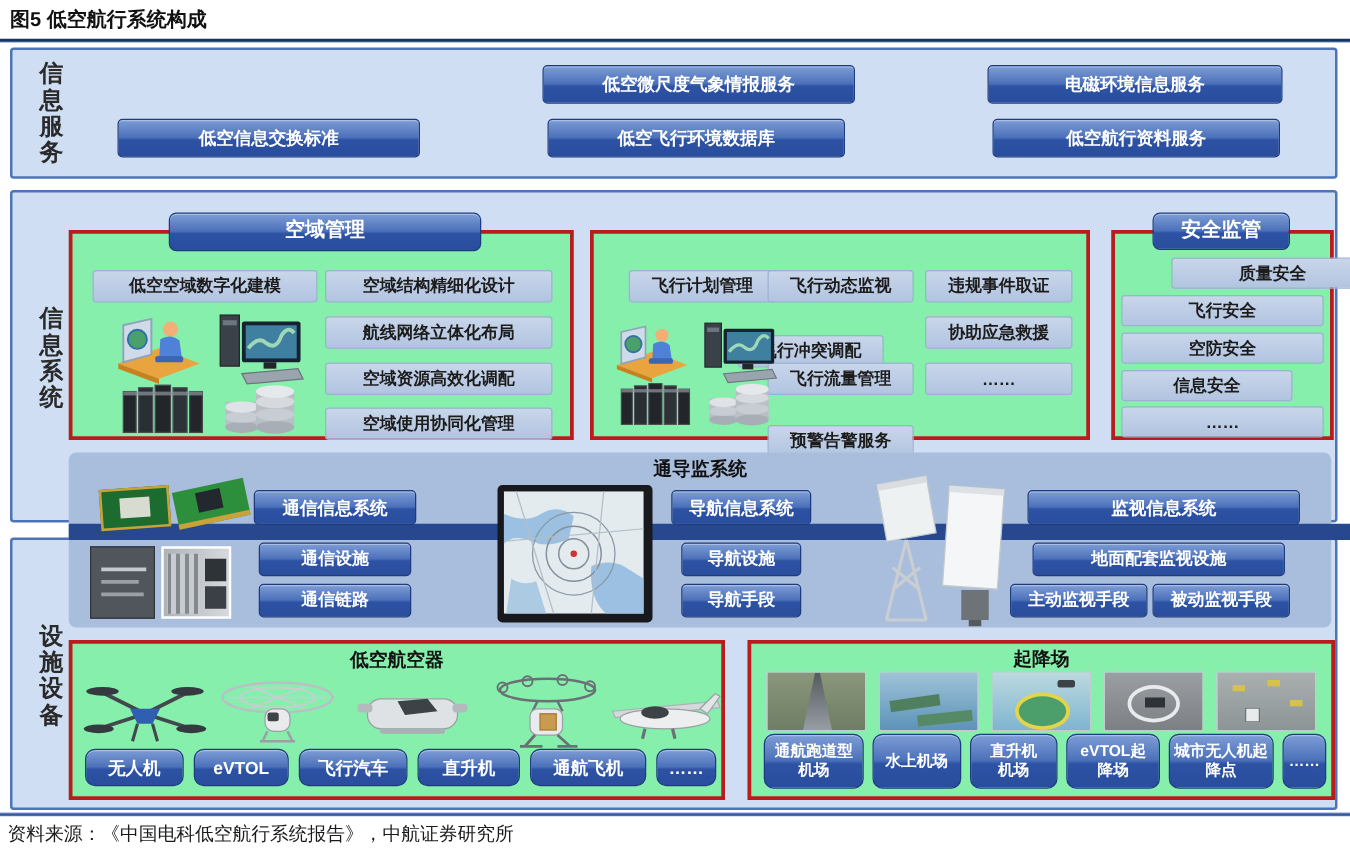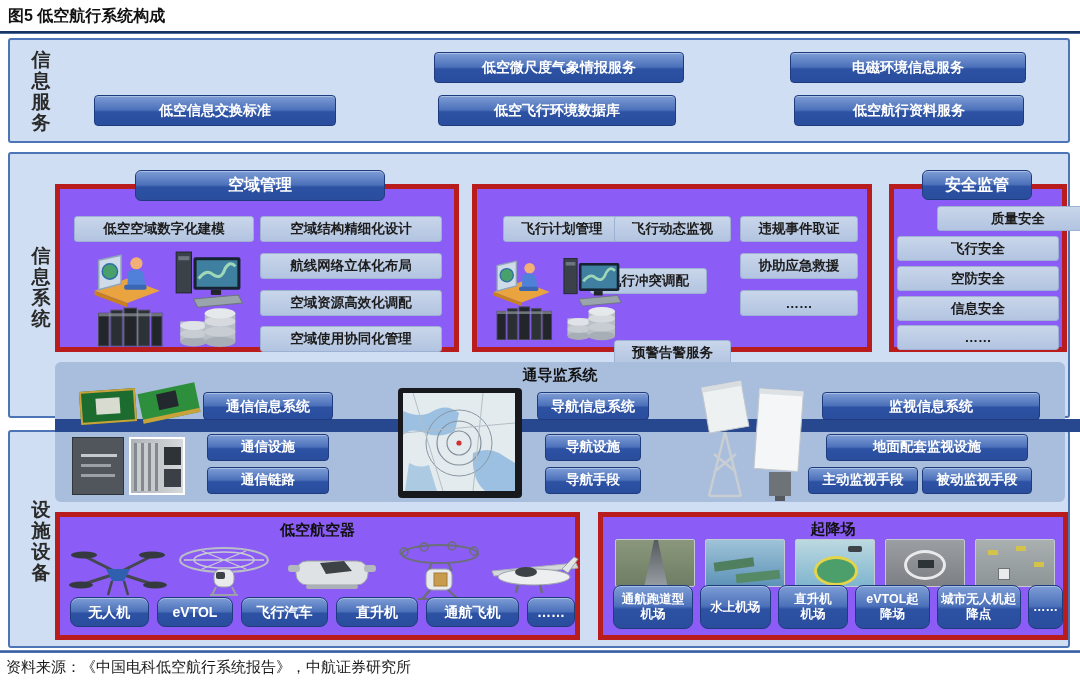--- a/index.html
+++ b/index.html
@@ -38,21 +38,21 @@
   .gbtn.r8 { border-radius: 8px; }
   .gbtn.two { font-size: 12.5px; line-height: 15px; }
 
   .litem {
     display: flex; align-items: center; justify-content: center;
     background: linear-gradient(180deg,#c9d6ea 0%, #b2c4e1 100%);
     border: 1px solid #9db1d2; border-radius: 3px;
     color: #1c1c1c; font-weight: 700; font-size: 13.5px; text-align: center;
   }
 
-  .wbox { background: #8b5cf6; border: 5px solid #b91c1c; }
+  .wbox { background: #86efac; border: 3px solid #b91c1c; }
 
   .panel-cns { background: #a9bddc; border-radius: 6px; }
   .cns-title { font-size: 15px; font-weight: 700; color: #111; text-align: center; }
 
   .bar { background: #27488f; }
 
   .boxtitle { font-size: 15px; font-weight: 700; color: #111; text-align: center; }
 
   .thumb { position: relative; overflow: hidden; border-radius: 2px; border: 1px solid #c3cad2; }
 
@@ -129,20 +129,21 @@
           <ellipse cx="127" cy="72" rx="15" ry="5" fill="#d6dade"></ellipse>
           <ellipse cx="127" cy="64" rx="15" ry="5" fill="#e6e9ec"></ellipse>
         </g>
       </g>
     </svg>
 
     <div class="abs wbox" style="left:462px;top:30px;width:400px;height:168px;"></div>
     <div class="abs litem" style="left:477px;top:62px;width:118px;height:26px;margin-left:16px;">飞行计划管理</div>
     <div class="abs litem" style="left:604px;top:62px;width:117px;height:26px;">飞行动态监视</div>
     <div class="abs litem" style="left:580px;top:99px;width:117px;height:26px;margin-top:15px;">飞行冲突调配</div>
+    <div class="abs litem" style="left:604px;top:136px;width:117px;height:26px;">飞行流量管理</div>
     <div class="abs litem" style="left:604px;top:186px;width:117px;height:26px;">预警告警服务</div>
     <div class="abs litem" style="left:730px;top:62px;width:118px;height:26px;">违规事件取证</div>
     <div class="abs litem" style="left:730px;top:99px;width:118px;height:26px;">协助应急救援</div>
     <div class="abs litem" style="left:730px;top:136px;width:118px;height:26px;">……</div>
 
     <svg class="abs" style="left:480px;top:94px;width:132px;height:102px;" viewBox="0 0 150 100">
       <g>
         <polygon points="4,42 36,30 68,42 36,54" fill="#eaa43f"></polygon>
         <polygon points="4,42 36,54 36,58 4,46" fill="#c9811f"></polygon>
         <polygon points="8,12 30,7 30,35 8,41" fill="#cfdbe9" stroke="#8fa3ba" stroke-width="1.5"></polygon>
@@ -183,21 +184,21 @@
           <ellipse cx="127" cy="64" rx="15" ry="5" fill="#e6e9ec"></ellipse>
         </g>
       </g>
     </svg>
 
     <div class="abs wbox" style="left:879px;top:30px;width:178px;height:168px;"></div>
     <div class="abs gbtn hdr" style="left:912px;top:16px;width:110px;height:30px;z-index:2;">安全监管</div>
     <div class="abs litem" style="left:887px;top:52px;width:162px;height:25px;margin-left:40px;">质量安全</div>
     <div class="abs litem" style="left:887px;top:82px;width:162px;height:25px;">飞行安全</div>
     <div class="abs litem" style="left:887px;top:112px;width:162px;height:25px;">空防安全</div>
-    <div class="abs litem" style="left:887px;top:142px;width:162px;height:25px;text-align:right;">信息安全</div>
+    <div class="abs litem" style="left:887px;top:142px;width:137px;height:25px;text-align:right;">信息安全</div>
     <div class="abs litem" style="left:887px;top:171px;width:162px;height:25px;">……</div>
   </div>
 
   <div class="abs secbox" style="left:8px;top:430px;width:1062px;height:218px;z-index:1;">
     <div class="abs vlabel" style="left:18px;top:67px;">设施设备</div>
   </div>
 
   <div class="abs panel-cns" style="left:55px;top:362px;width:1010px;height:140px;z-index:2;"></div>
   <div class="abs bar" style="left:55px;top:419px;width:1025px;height:13px;z-index:3;"></div>
   <div class="abs cns-title" style="left:55px;top:366px;width:1010px;z-index:4;">通导监系统</div>

